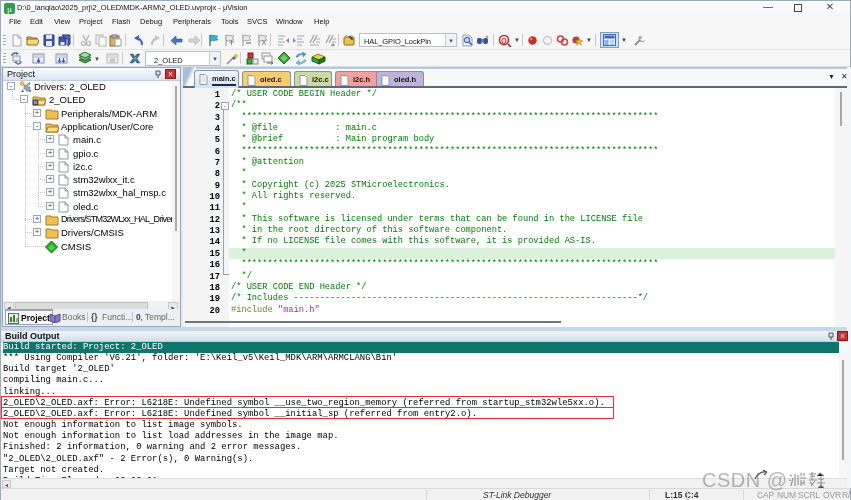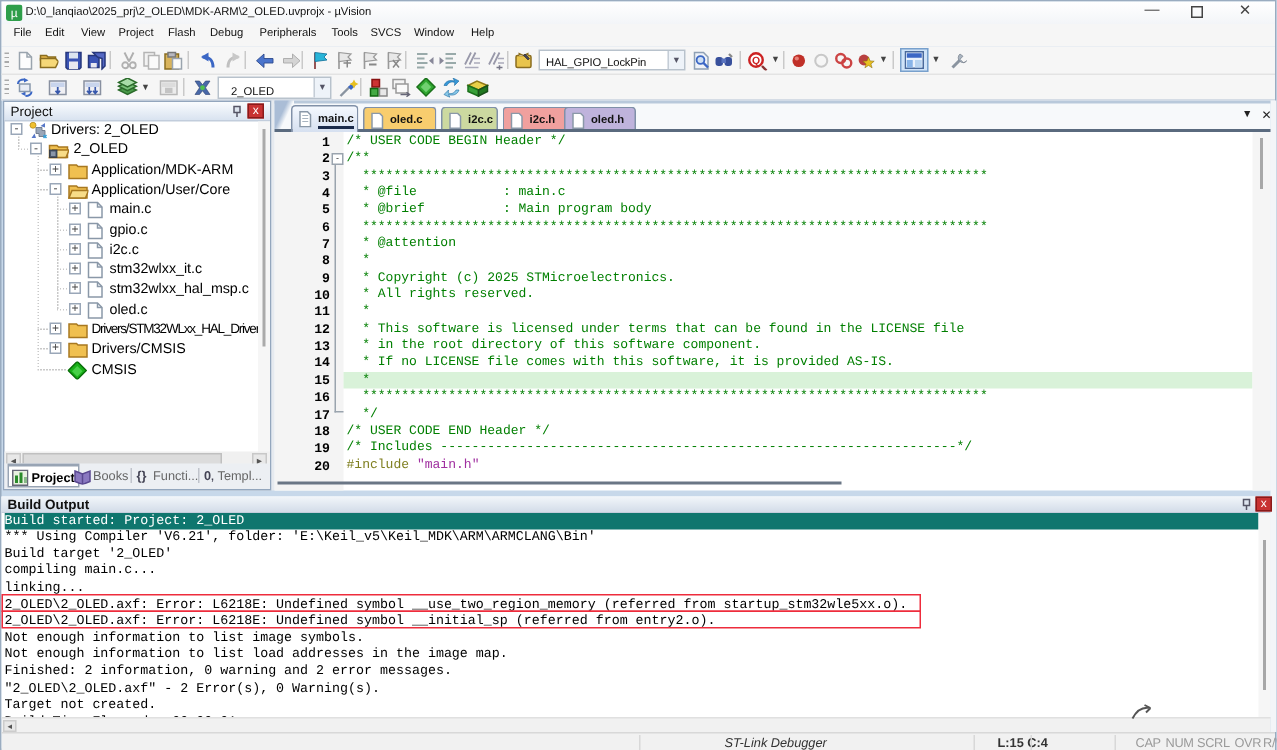--- a/index.html
+++ b/index.html
@@ -341,21 +341,21 @@
             <rect x="1" y="6" width="5" height="5" fill="#4a5668" stroke="#2a3648" stroke-width="0.5"></rect>
             <rect x="2" y="7" width="3" height="3" fill="#8a96a8"></rect>
           </svg>
           <span style="position:absolute;left:46px;top:0px">2_OLED</span>
         </div>
       <div class="trow" style="top:27px">
           <span class="pm" style="left:30px;top:1px">+</span>
           <svg style="position:absolute;left:42px;top:0px" width="14" height="12">
             <path d="M1 2h5l1 1h6v8H1z" fill="#f0c050" stroke="#a87820"></path>
           </svg>
-          <span style="position:absolute;left:58px;top:0px">Application/MDK-ARM</span>
+          <span style="position:absolute;left:58px;top:0px">Peripherals/MDK-ARM</span>
         </div>
       <div class="trow" style="top:40px">
           <span class="pm" style="left:30px;top:1px">-</span>
           <svg style="position:absolute;left:42px;top:0px" width="14" height="12">
             <path d="M1 3h5l1 1h6v7H1z" fill="#f0c050" stroke="#a87820"></path>
             <path d="M1 11l2-5h11l-2 5z" fill="#f8dc88" stroke="#a87820"></path>
           </svg>
           <span style="position:absolute;left:58px;top:0px">Application/User/Core</span>
         </div>
       <div class="trow" style="top:53px">
@@ -568,16 +568,25 @@
     <span style="position:absolute;left:756px;top:1px;color:#9a9a9a;letter-spacing:-0.2px;">CAP</span>
       <span style="position:absolute;left:776px;top:1px;color:#9a9a9a;letter-spacing:-0.2px;">NUM</span>
       <span style="position:absolute;left:797px;top:1px;color:#9a9a9a;letter-spacing:-0.2px;">SCRL</span>
       <span style="position:absolute;left:822px;top:1px;color:#9a9a9a;letter-spacing:-0.2px;">OVR</span>
       <span style="position:absolute;left:841px;top:1px;color:#9a9a9a;letter-spacing:-0.2px;">R/W</span>
     <div style="position:absolute;left:425px;top:1px;width:1px;height:10px;background:#d8d8d8;"></div>
     <div style="position:absolute;left:648px;top:1px;width:1px;height:10px;background:#d8d8d8;"></div>
     <div style="position:absolute;left:686px;top:1px;width:1px;height:10px;background:#d8d8d8;"></div>
     <div style="position:absolute;left:742px;top:1px;width:1px;height:10px;background:#d8d8d8;"></div>
   </div>
+  <div class="wm">CSDN @<svg width="19" height="19" viewBox="0 0 19 19" style="vertical-align:-2px">
+        <g stroke="#8a8a8a" stroke-width="1.1" opacity="0.95">
+          <path d="M2 5l2 1M1 10l2 .5M3 16l2-8M7 4v12M10 5v10M13 3v3M16 3v3M12 8h6M13 10v6M16 10v5M13 13h3"></path>
+        </g>
+      </svg><svg width="19" height="19" viewBox="0 0 19 19" style="vertical-align:-2px">
+        <g stroke="#8a8a8a" stroke-width="1.1" opacity="0.95">
+          <path d="M2 4h7M3 7l5-1M2 10h8M5 2v8M3 12l3 3M8 11l-4 5M10 6l3-3 4 3M11 9h6M14 7v5M10 13h8M14 12v6M11 18l3-3 3 3"></path>
+        </g>
+      </svg></div>
   <svg style="position:absolute;left:753px;top:468px;z-index:10" width="16" height="12">
       <path d="M1 10C4 4 8 2 13 3M13 3l-4-2M13 3l-3 3" stroke="#555" stroke-width="1.3" fill="none"></path>
     </svg>
 </div>
 
 </body></html>

